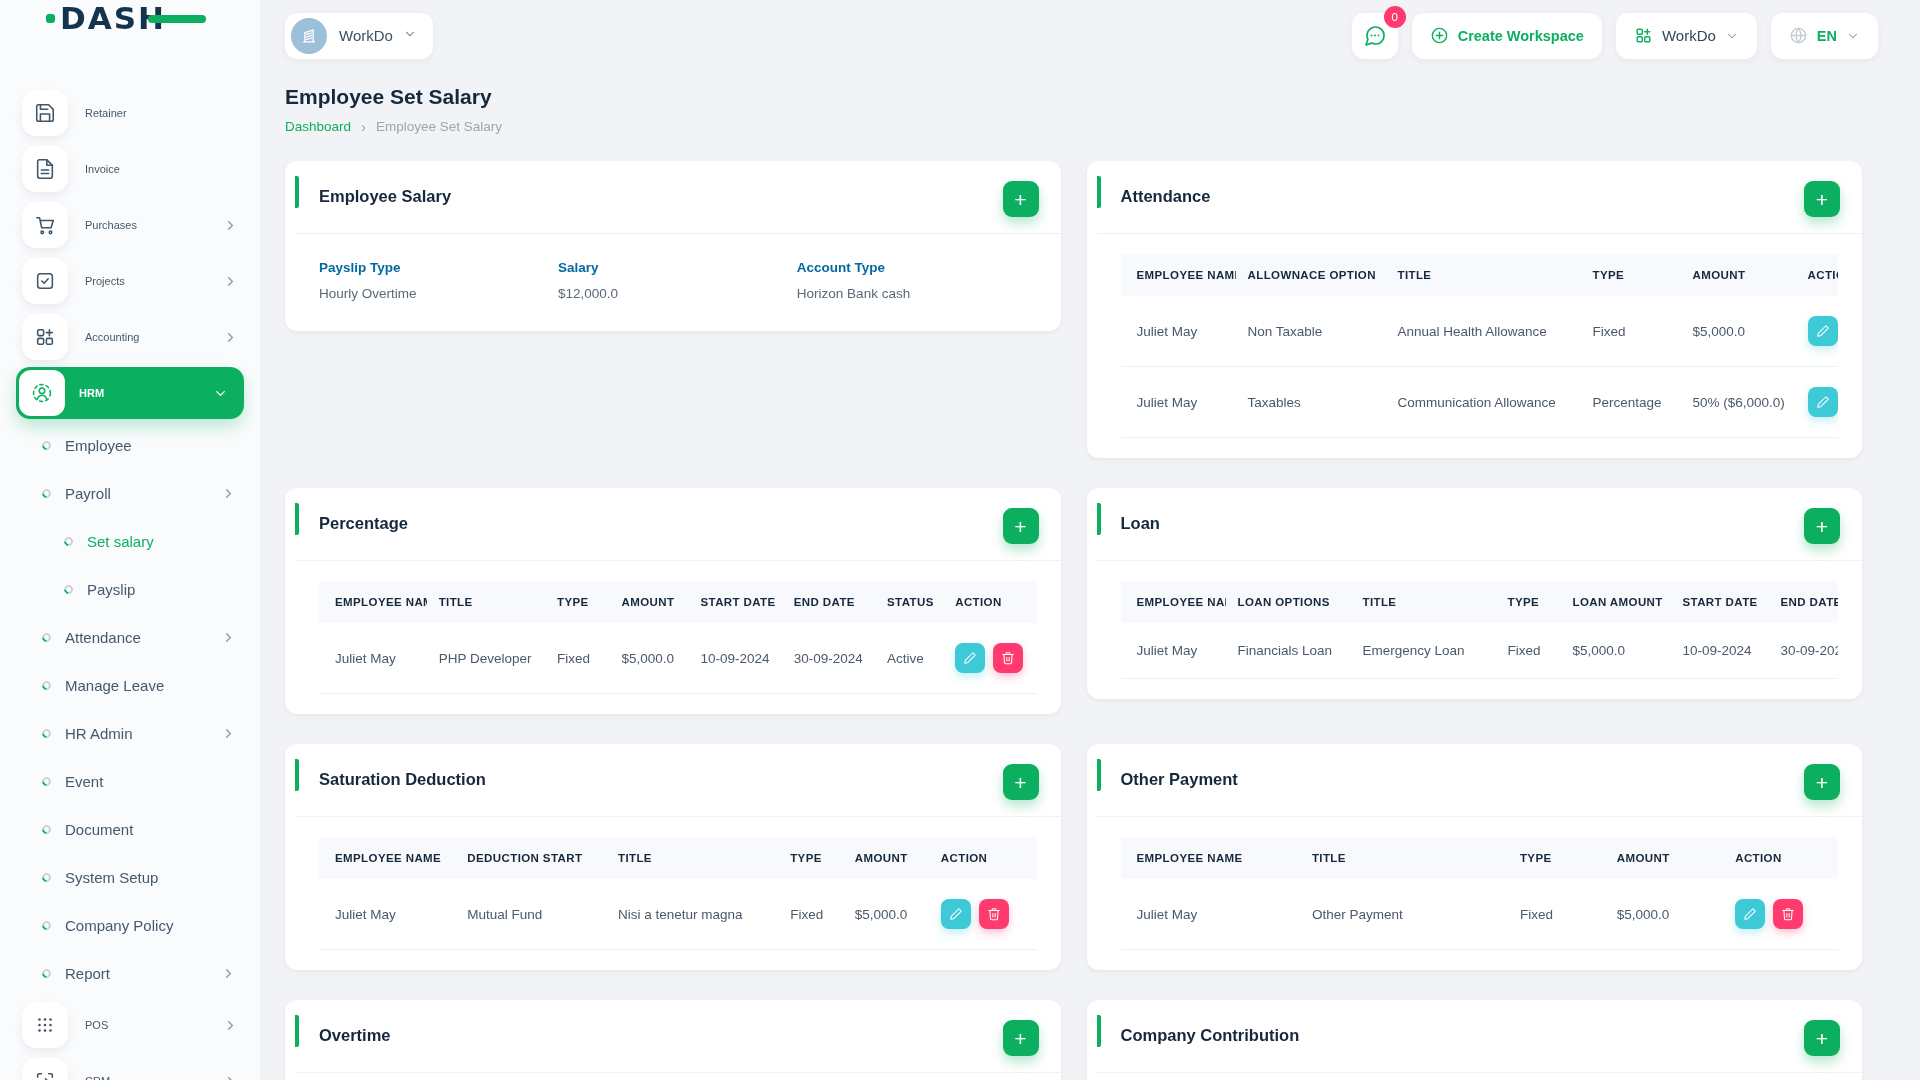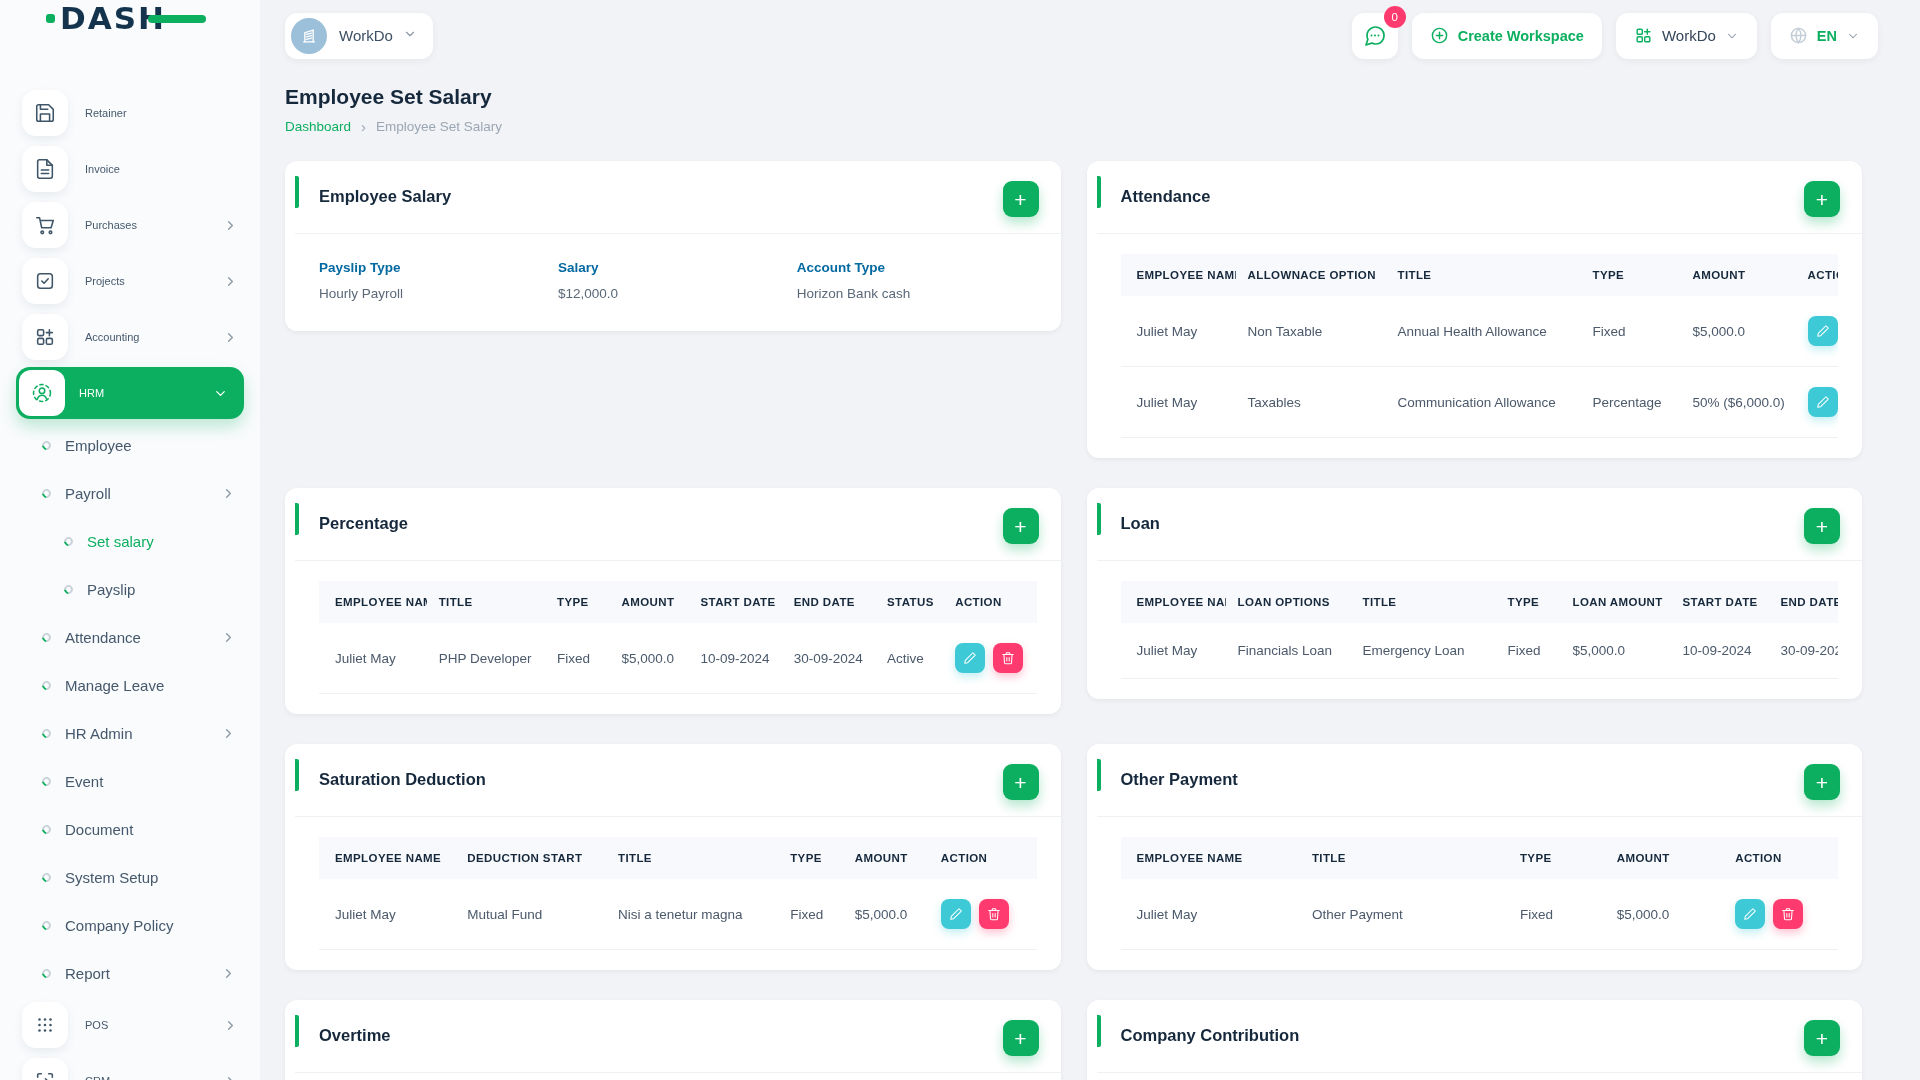--- a/index.html
+++ b/index.html
@@ -15,21 +15,21 @@
   .nav { padding:14px 0 0 0; }
   .nav-item { display:flex; align-items:center; height:56px; padding:0 22px 0 22px; cursor:pointer; }
   .icon-tile { width:46px; height:46px; border-radius:14px; background:#fff; box-shadow:0 4px 10px rgba(30,58,82,.08); display:flex; align-items:center; justify-content:center; flex:none; }
   .icon-tile svg { width:22px; height:22px; stroke:#3f5568; stroke-width:1.7; fill:none; stroke-linecap:round; stroke-linejoin:round; }
   .nav-label { margin-left:17px; font-size:11px; color:#45586c; }
   .chev { margin-left:auto; display:flex; }
   .chev svg { width:15px; height:15px; stroke:#8a97a5; stroke-width:2; fill:none; stroke-linecap:round; stroke-linejoin:round; }
   .nav-item.active-pill { background:#0CAF60; border-radius:14px; margin:2px 16px; height:52px; padding:0 16px 0 3px; box-shadow:0 8px 16px rgba(12,175,96,.25); }
   .nav-item.active-pill .icon-tile { border-radius:12px; box-shadow:none; }
   .nav-item.active-pill .icon-tile svg { stroke:#0CAF60; }
-  .nav-item.active-pill .nav-label { color:#fff; font-weight:400; margin-left:14px; }
+  .nav-item.active-pill .nav-label { color:#fff; font-weight:700; margin-left:14px; }
   .nav-item.active-pill .chev svg { stroke:#fff; }
   .nav-sub { display:flex; align-items:center; height:48px; padding-left:42px; cursor:pointer; }
   .nav-sub.lvl2 { padding-left:64px; }
   .bullet { width:9px; height:9px; border:2px solid #c9d1d9; border-bottom-color:#0CAF60; border-radius:50%; transform:rotate(45deg); flex:none; }
   .nav-sub .nav-label { margin-left:14px; font-size:15px; }
   .nav-sub.active .nav-label { color:#0CAF60; }
 
   
   .topbar { position:absolute; left:260px; top:0; right:0; height:71px; display:flex; align-items:center; padding:0 42px 0 25px; }
   .ws-pill { background:#fff; border-radius:12px; height:46px; display:flex; align-items:center; padding:0 16px 0 6px; box-shadow:0 2px 6px rgba(30,58,82,.06); cursor:pointer; }
@@ -391,21 +391,21 @@
   <div class="cards">
 
     <section class="card">
       <div class="card-header">
         <h2 class="card-title">Employee Salary</h2>
         <button class="add-btn">+</button>
       </div>
       <div class="fields">
         <div class="field">
           <div class="flabel">Payslip Type</div>
-          <div class="fvalue">Hourly Payroll</div>
+          <div class="fvalue">Hourly Overtime</div>
         </div>
         <div class="field">
           <div class="flabel">Salary</div>
           <div class="fvalue">$12,000.0</div>
         </div>
         <div class="field">
           <div class="flabel">Account Type</div>
           <div class="fvalue">Horizon Bank cash</div>
         </div>
       </div>

